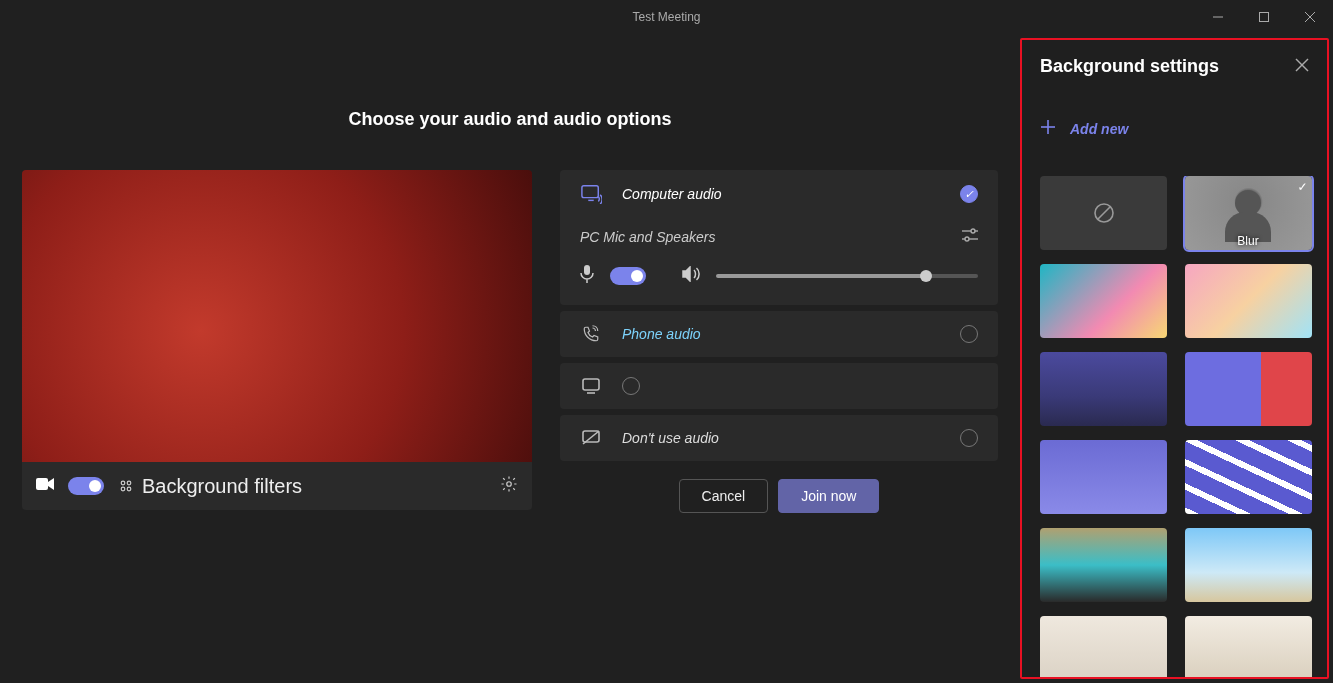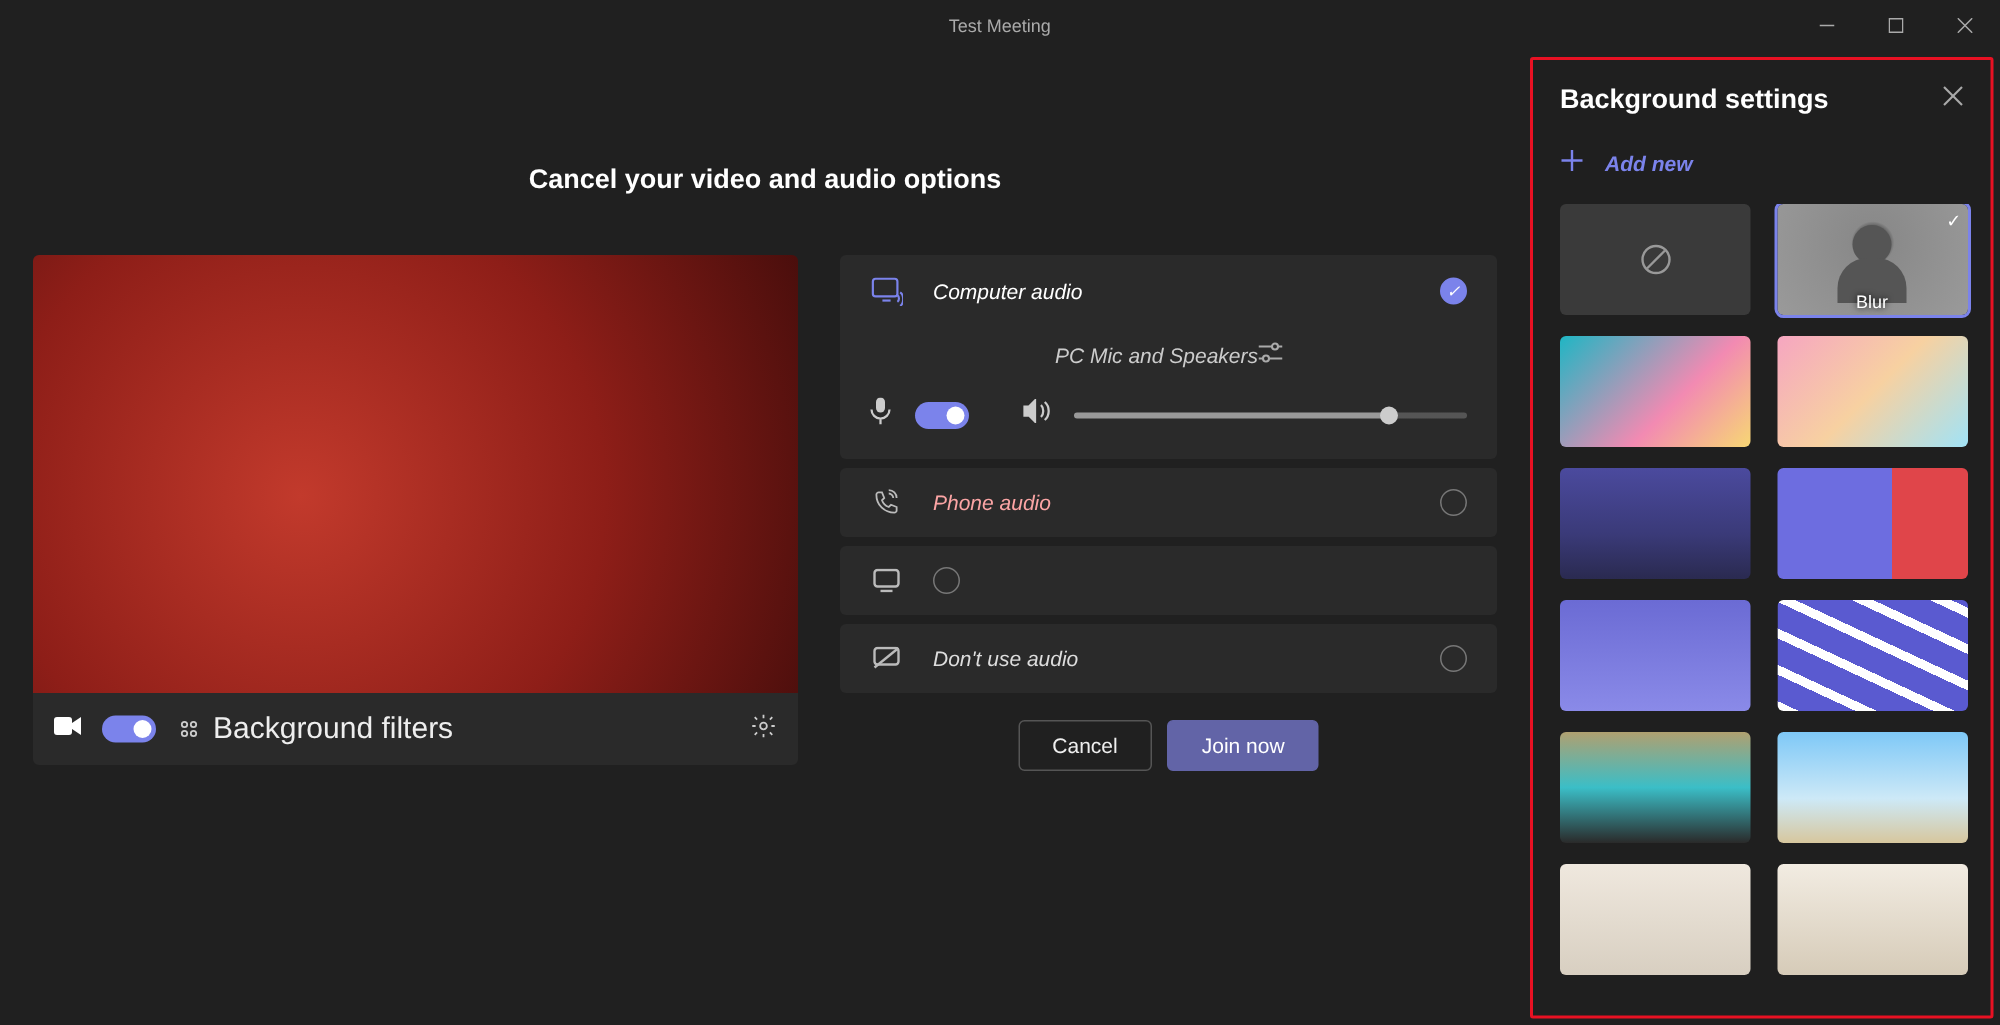--- a/index.html
+++ b/index.html
@@ -120,26 +120,26 @@
     border-radius: 50%;
   }
   .radio.checked {
     background: #7b83eb;
     border-color: #7b83eb;
     display:flex;align-items:center;justify-content:center;
   }
   .radio.checked::after {
     content:"✓"; font-size:11px; color:#fff;
   }
-  .disabled .row-label { color: #fca5a5; }
+  .disabled .row-label { color: #7dd3fc; }
   .device-block { padding: 4px 20px 18px; }
   .device-row {
     display: flex;
     align-items: center;
-    justify-content: center;
+    justify-content: space-between;
     color: #ccc;
     font-size: 14px;
     padding: 6px 0 12px;
   }
   .sliders-icon { color:#aaa; }
   .controls-row {
     display: flex;
     align-items: center;
     gap: 16px;
     padding-top: 8px;
@@ -185,20 +185,21 @@
   
   .side-panel {
     position: absolute;
     top: 38px; right: 4px; bottom: 4px;
     width: 309px;
     background: #1f1f1f;
     border: 2px solid #e81123;
     border-radius: 2px;
     display:flex;
     flex-direction:column;
+    gap:20px;
   }
   .side-header {
     display:flex;
     align-items:center;
     justify-content:space-between;
     padding: 16px 18px 8px 18px;
   }
   .side-title { font-size:18px; font-weight:700; color:#fff; }
   .close-x { color:#aaa; }
   .add-new {
@@ -295,21 +296,21 @@
     <div class="window-ctrl">
       <svg width="10" height="10" viewBox="0 0 10 10">
           <line x1="0" y1="0" x2="10" y2="10" stroke="currentColor" stroke-width="1"></line>
           <line x1="10" y1="0" x2="0" y2="10" stroke="currentColor" stroke-width="1"></line>
         </svg>
     </div>
   </div>
 </div>
 
 <div class="main-area">
-  <div class="heading">Cancel your video and audio options</div>
+  <div class="heading">Choose your audio and audio options</div>
 
   <div class="content-row">
 
     <div class="video-col">
       <div class="video-preview"></div>
       <div class="video-toolbar">
         <span class="row-icon">
           <svg width="18" height="14" viewBox="0 0 18 14" fill="#fff">
               <rect x="0" y="1" width="12" height="12" rx="2"></rect>
               <path d="M12 5 L18 1 L18 13 L12 9 Z"></path>

